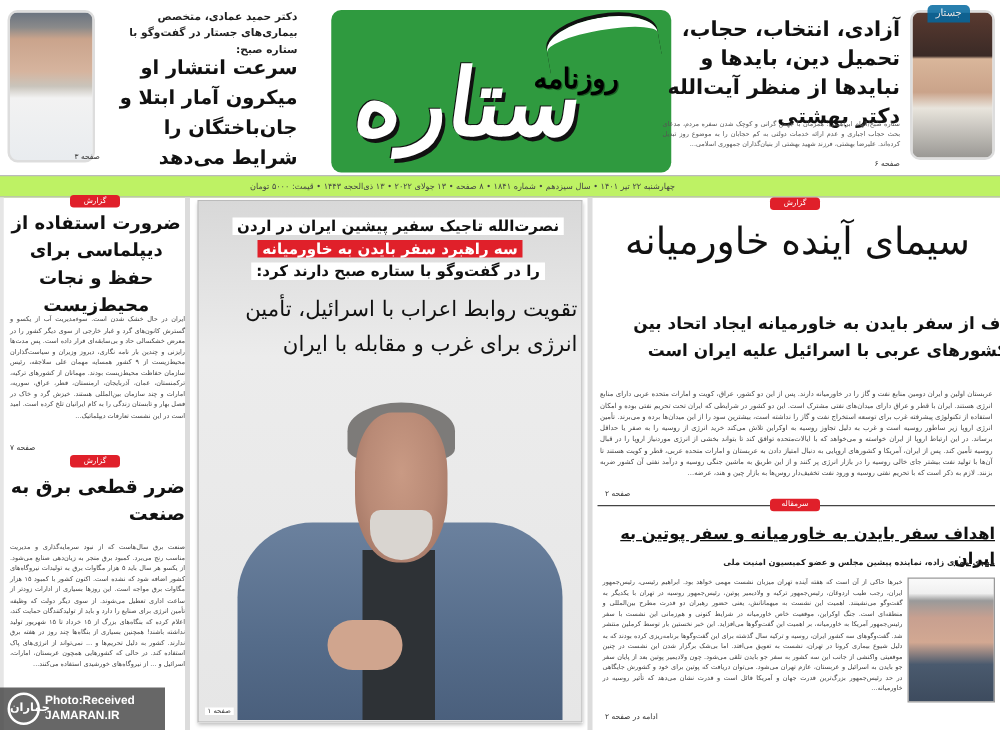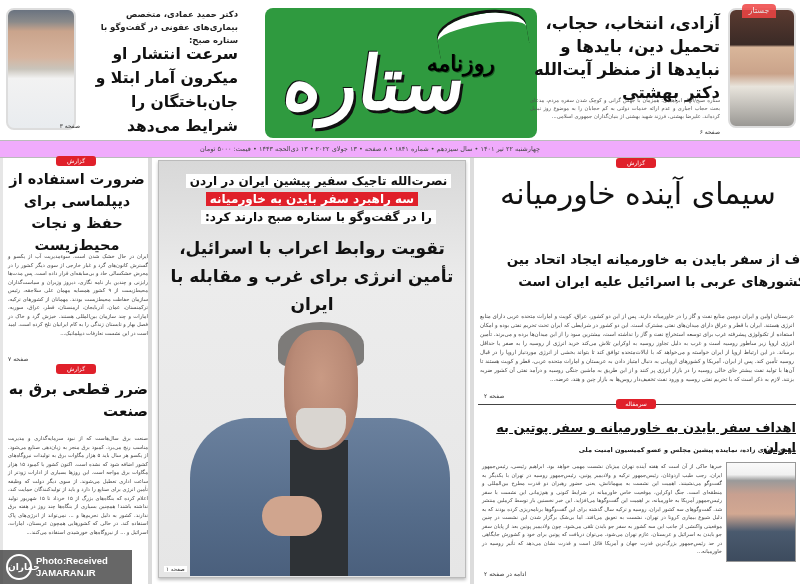--- a/index.html
+++ b/index.html
@@ -25,32 +25,32 @@
   }
   .logo-swash {
     position: absolute; right: 10px; top: 6px; width: 90px; height: 40px;
     border-top: 10px solid #fff; border-radius: 50% 50% 0 0; transform: rotate(-10deg);
     box-shadow: 0 -3px 0 #111;
   }
 
   .dateline {
     left: 0; top: 140px; width: 800px; height: 18px;
     border-top: 1px solid #bbb; border-bottom: 1px solid #bbb;
-    background: #f0abfc; font-size: 6.5px; color: #444;
+    background: #bef264; font-size: 6.5px; color: #444;
     text-align: center; line-height: 16px; padding-right: 60px;
   }
 
   
   .tr-photo {
     left: 728px; top: 8px; width: 68px; height: 120px; border-radius: 8px;
     background: linear-gradient(180deg, #5a3a30 0%, #3a2a26 30%, #d9b69a 32%, #caa38a 55%, #e8e4dc 66%, #9a9894 100%);
     border: 2px solid #ddd;
   }
   .tr-tag {
-    left: 742px; top: 4px; width: 34px; height: 14px; background: #ef4444;
+    left: 742px; top: 4px; width: 34px; height: 14px; background: #0369a1;
     color: #fff; font-size: 8px; text-align: center; line-height: 14px; border-radius: 4px 4px 0 0;
     opacity: .85;
   }
   .tr-headline {
     right: 80px; top: 12px; width: 200px; font-weight: bold; font-size: 16.5px;
     line-height: 23px; text-align: right;
   }
   .tr-body {
     right: 80px; top: 96px; width: 190px; font-size: 5.2px; line-height: 8px;
     color: #555; text-align: justify;
@@ -123,21 +123,21 @@
   }
   .c-kicker1, .c-kicker2, .c-kicker3 {
     left: 170px; width: 284px; text-align: center; font-weight: bold; font-size: 12px; line-height: 18px;
   }
   .c-kicker1 { top: 172px; }
   .c-kicker1 span, .c-kicker3 span { background: #fff; padding: 0 4px; margin-left: 13px; }
   .c-kicker2 { top: 190px; }
   .c-kicker2 span { background: #e0202a; color: #fff; padding: 0 4px; }
   .c-kicker3 { top: 208px; }
   .c-headline {
-    left: 162px; top: 234px; width: 300px; text-align: center; font-weight: bold;
+    left: 162px; top: 234px; width: 300px; text-align: right; font-weight: normal;
     font-size: 17px; line-height: 28px; letter-spacing: -0.5px;
   }
   .c-photo {
     left: 162px; top: 300px; width: 300px; height: 276px; overflow: hidden;
   }
   .c-photo .jacket {
     position: absolute; left: 28px; top: 118px; width: 260px; height: 160px;
     background: linear-gradient(180deg, #6b819e 0%, #556c8a 60%, #4a5f7c 100%);
     border-radius: 60px 60px 0 0;
   }
@@ -201,21 +201,21 @@
 </div>
 <div class="abs dateline">چهارشنبه ۲۲ تیر ۱۴۰۱ • سال سیزدهم • شماره ۱۸۴۱ • ۸ صفحه • ۱۳ جولای ۲۰۲۲ • ۱۳ ذی‌الحجه ۱۴۴۳ • قیمت: ۵۰۰۰ تومان</div>
 
 <div class="abs tr-photo"></div>
 <div class="abs tr-tag">جستار</div>
 <div class="abs tr-headline">آزادی، انتخاب، حجاب، تحمیل دین، بایدها و نبایدها از منظر آیت‌الله دکتر بهشتی</div>
 <div class="abs tr-body">ستاره صبح/الهام ابراهیمی: همزمان با جهش گرانی و کوچک شدن سفره مردم، مدعای بحث حجاب اجباری و عدم ارائه خدمات دولتی به کم حجابان را به موضوع روز تبدیل کرده‌اند. علیرضا بهشتی، فرزند شهید بهشتی از بنیان‌گذاران جمهوری اسلامی...</div>
 <div class="abs tr-page">صفحه ۶</div>
 
 <div class="abs tl-photo"></div>
-<div class="abs tl-kicker">دکتر حمید عمادی، متخصص بیماری‌های عفونی در گفت‌وگو با ستاره صبح:</div>
+<div class="abs tl-kicker">دکتر حمید عمادی، متخصص بیماری‌های جستار در گفت‌وگو با ستاره صبح:</div>
 <div class="abs tl-headline">سرعت انتشار او میکرون آمار ابتلا و جان‌باختگان را شرایط می‌دهد</div>
 <div class="abs tl-page">صفحه ۳</div>
 
 <div class="abs col-left-frame"></div>
 <div class="abs col-right-frame"></div>
 
 <div class="abs tag-red r-tag">گزارش</div>
 <div class="abs r-headline">سیمای آینده خاورمیانه</div>
 <div class="abs r-sub">هدف از سفر بایدن به خاورمیانه ایجاد اتحاد بین کشورهای عربی با اسرائیل علیه ایران است</div>
 <div class="abs r-body">عربستان اولین و ایران دومین منابع نفت و گاز را در خاورمیانه دارند. پس از این دو کشور، عراق، کویت و امارات متحده عربی دارای منابع انرژی هستند. ایران با قطر و عراق دارای میدان‌های نفتی مشترک است. این دو کشور در شرایطی که ایران تحت تحریم نفتی بوده و امکان استفاده از تکنولوژی پیشرفته غرب برای توسعه استخراج نفت و گاز را نداشته است، بیشترین سود را از این میدان‌ها برده و می‌برند. تأمین انرژی اروپا زیر ساطور روسیه است و غرب به دلیل تجاوز روسیه به اوکراین تلاش می‌کند خرید انرژی از روسیه را به صفر یا حداقل برساند. در این ارتباط اروپا از ایران خواسته و می‌خواهد که با ایالات‌متحده توافق کند تا بتواند بخشی از انرژی موردنیاز اروپا را در قبال روسیه تأمین کند. پس از ایران، آمریکا و کشورهای اروپایی به دنبال امتیاز دادن به عربستان و امارات متحده عربی، قطر و کویت هستند تا آن‌ها با تولید نفت بیشتر جای خالی روسیه را در بازار انرژی پر کنند و از این طریق به ماشین جنگی روسیه و درآمد نفتی آن کشور ضربه بزنند. لازم به ذکر است که با تحریم نفتی روسیه و ورود نفت تخفیف‌دار روس‌ها به بازار چین و هند، عرضه...</div>

